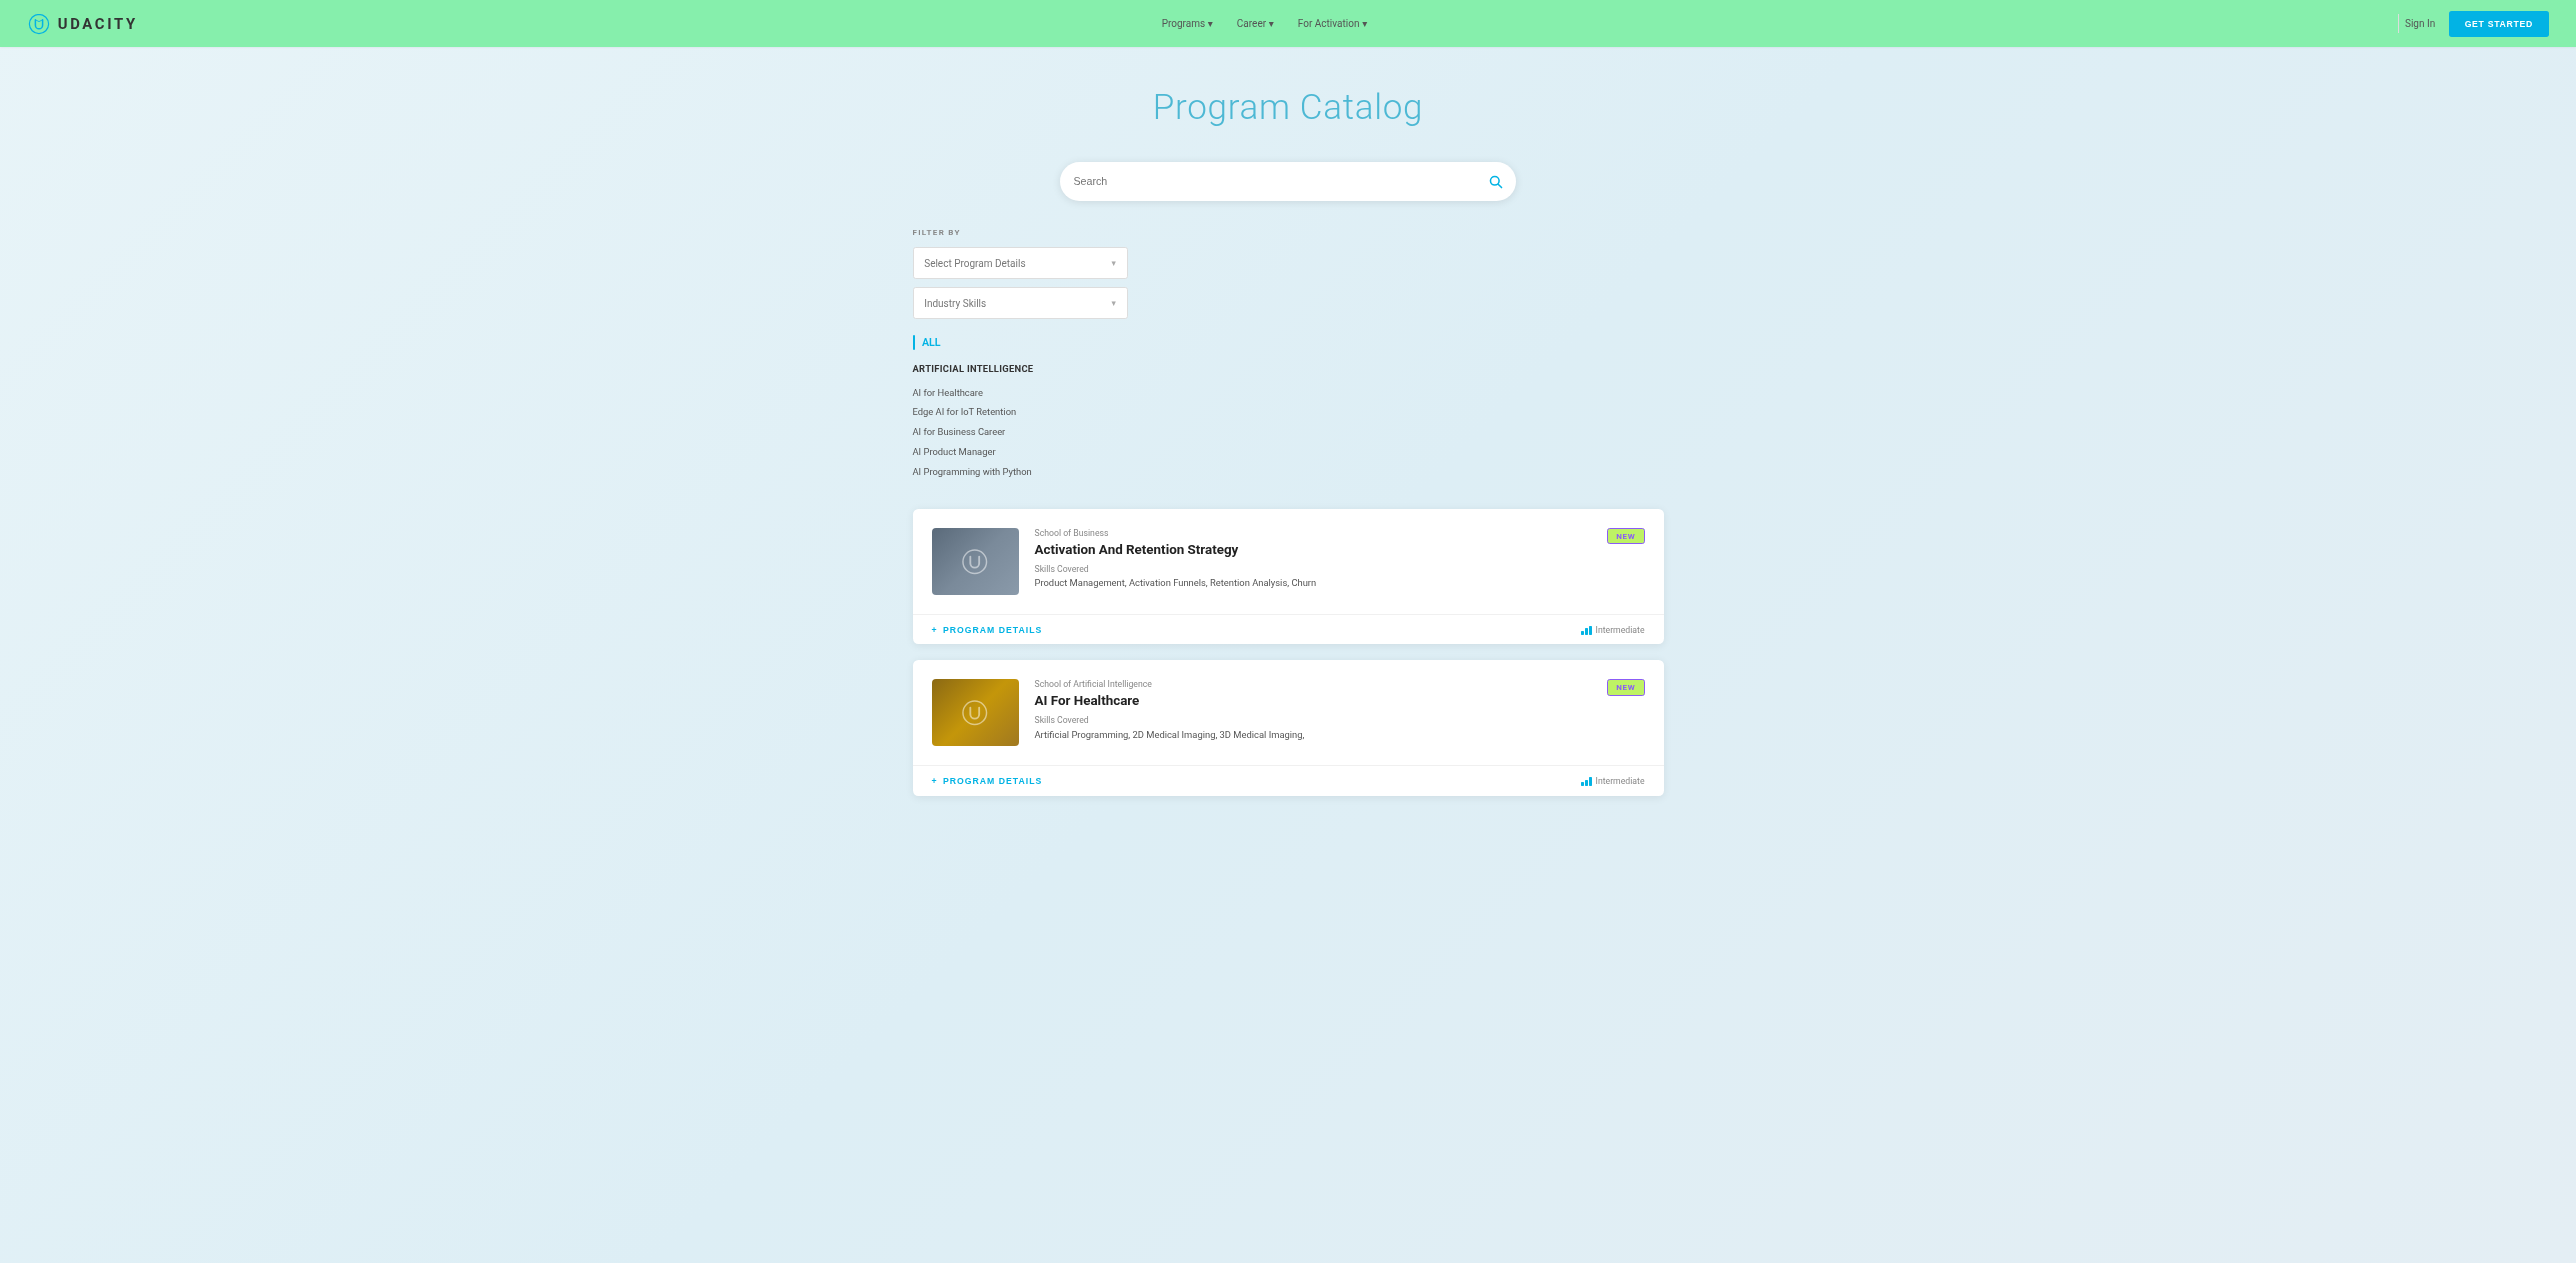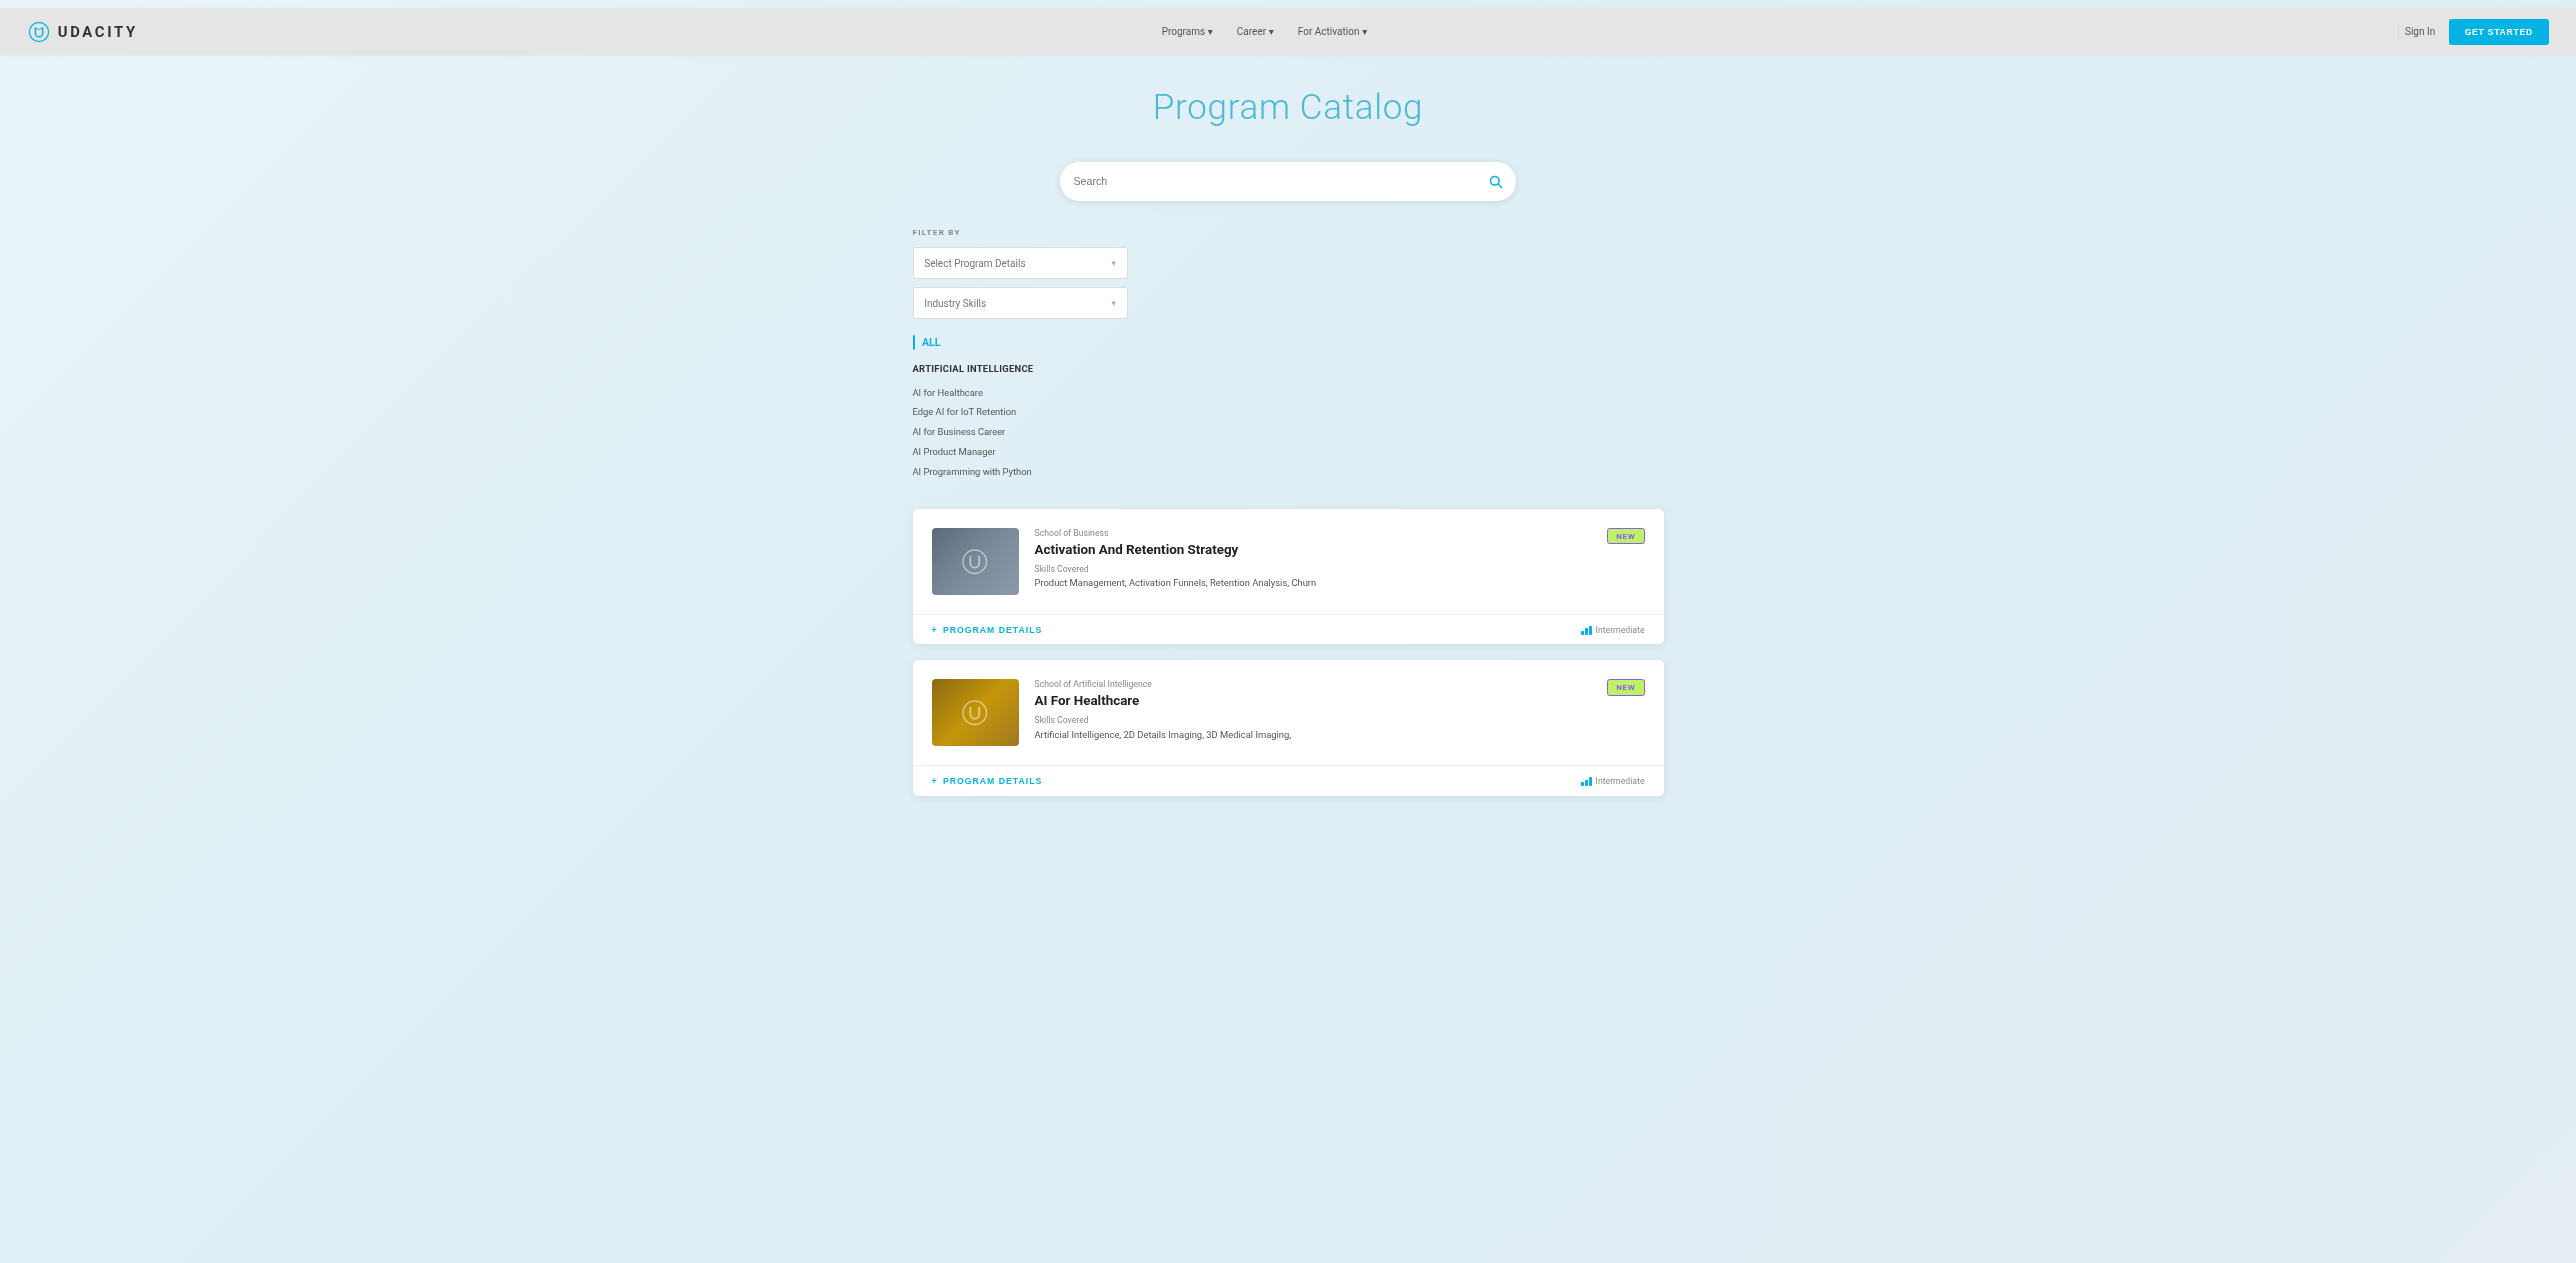--- a/index.html
+++ b/index.html
@@ -9,24 +9,24 @@
       min-height: 100vh;
       color: #333;
     }
 
     
     .navbar {
       display: flex;
       align-items: center;
       padding: 0 27px;
       height: 47px;
-      background: #e5e5e5;
+      background: #86efac;
       box-shadow: 0 0.7px 2.7px rgba(0,0,0,0.08);
       position: sticky;
-      top: 8px;
+      top: 0;
       z-index: 100;
     }
     .logo-area {
       display: flex;
       align-items: center;
       gap: 6.7px;
       text-decoration: none;
     }
     .logo-icon {
       width: 24px;
@@ -437,21 +437,21 @@
         <div class="card-thumbnail card-thumbnail-ai">
           <svg width="29.5" height="29.5" viewBox="0 0 40 40" fill="none">
             <path d="M20 4C11.163 4 4 11.163 4 20C4 28.837 11.163 36 20 36C28.837 36 36 28.837 36 20C36 11.163 28.837 4 20 4Z" stroke="rgba(255,255,255,0.5)" stroke-width="2" fill="none"></path>
             <path d="M14 13V22C14 25.314 16.686 28 20 28C23.314 28 26 25.314 26 22V13" stroke="rgba(255,255,255,0.5)" stroke-width="2.5" stroke-linecap="round" fill="none"></path>
           </svg>
         </div>
         <div class="card-info">
           <div class="card-school">School of Artificial Intelligence</div>
           <div class="card-title">AI For Healthcare</div>
           <div class="skills-label">Skills Covered</div>
-          <div class="skills-text">Artificial Intelligence, 2D Details Imaging, 3D Medical Imaging,</div>
+          <div class="skills-text">Artificial Programming, 2D Medical Imaging, 3D Medical Imaging,</div>
         </div>
         <div class="card-badge">NEW</div>
       </div>
       <div class="card-footer">
         <button class="program-details-btn">
           <span>+</span>
           <span>PROGRAM DETAILS</span>
         </button>
         <div class="difficulty-badge">
           <div class="bar-chart-icon">

